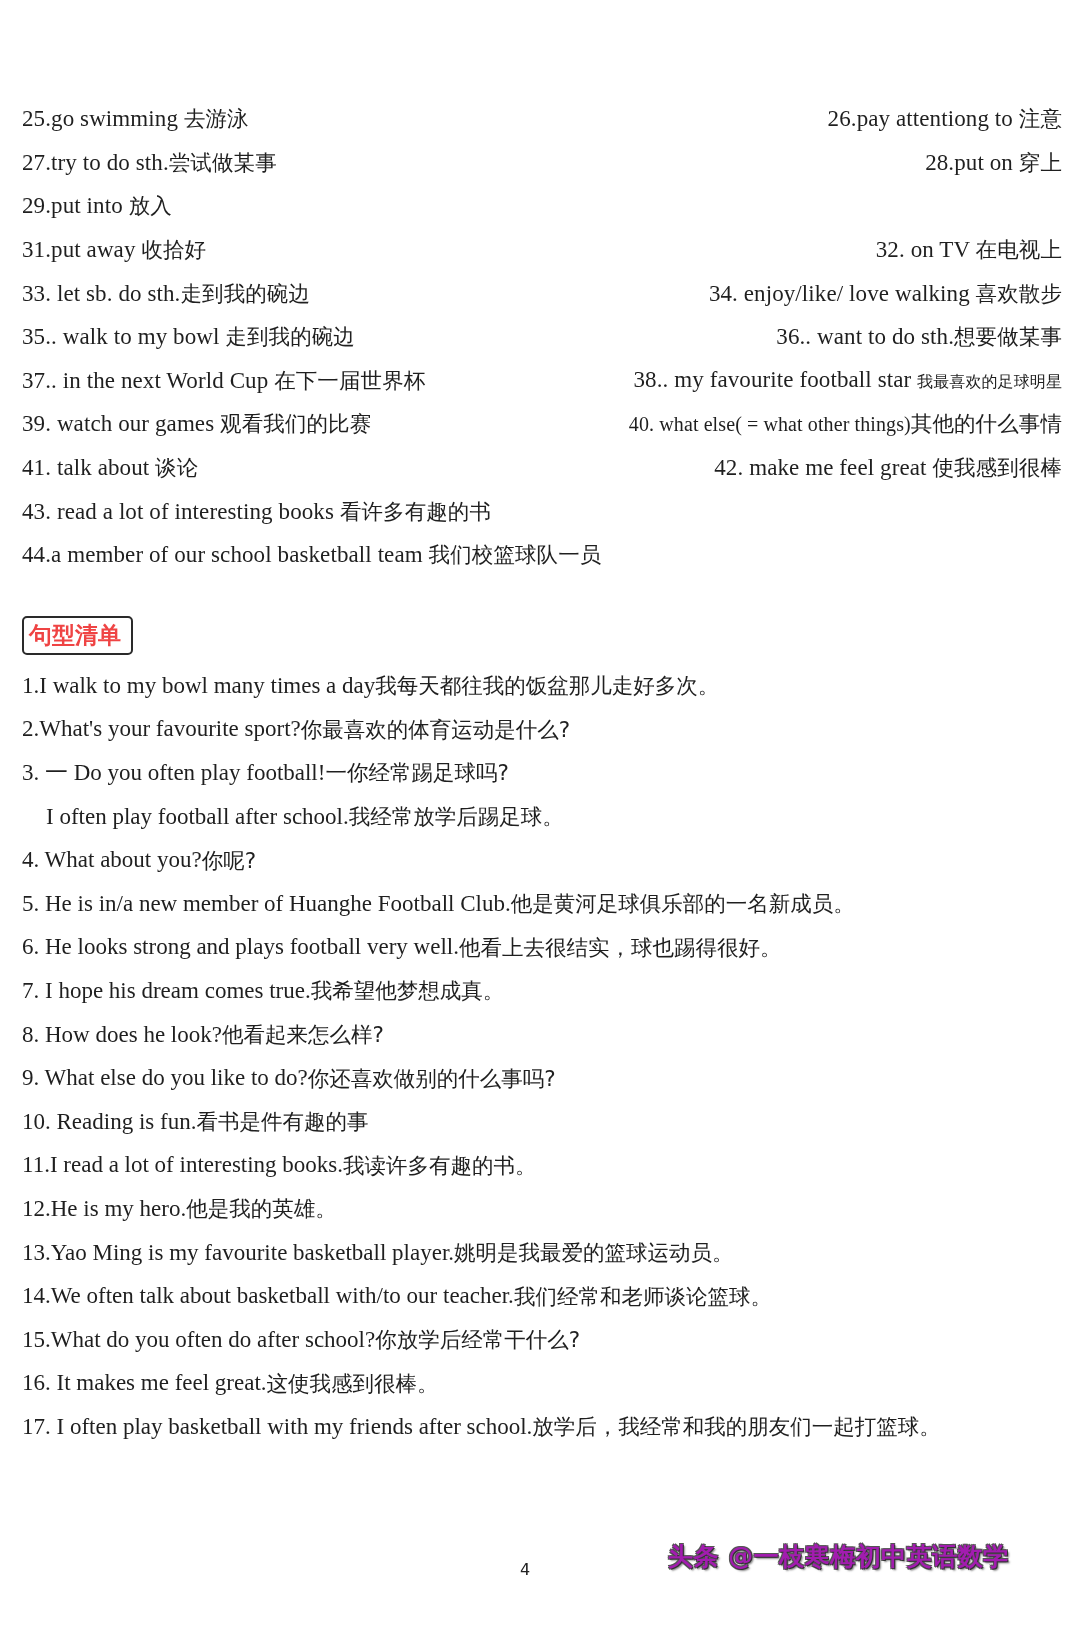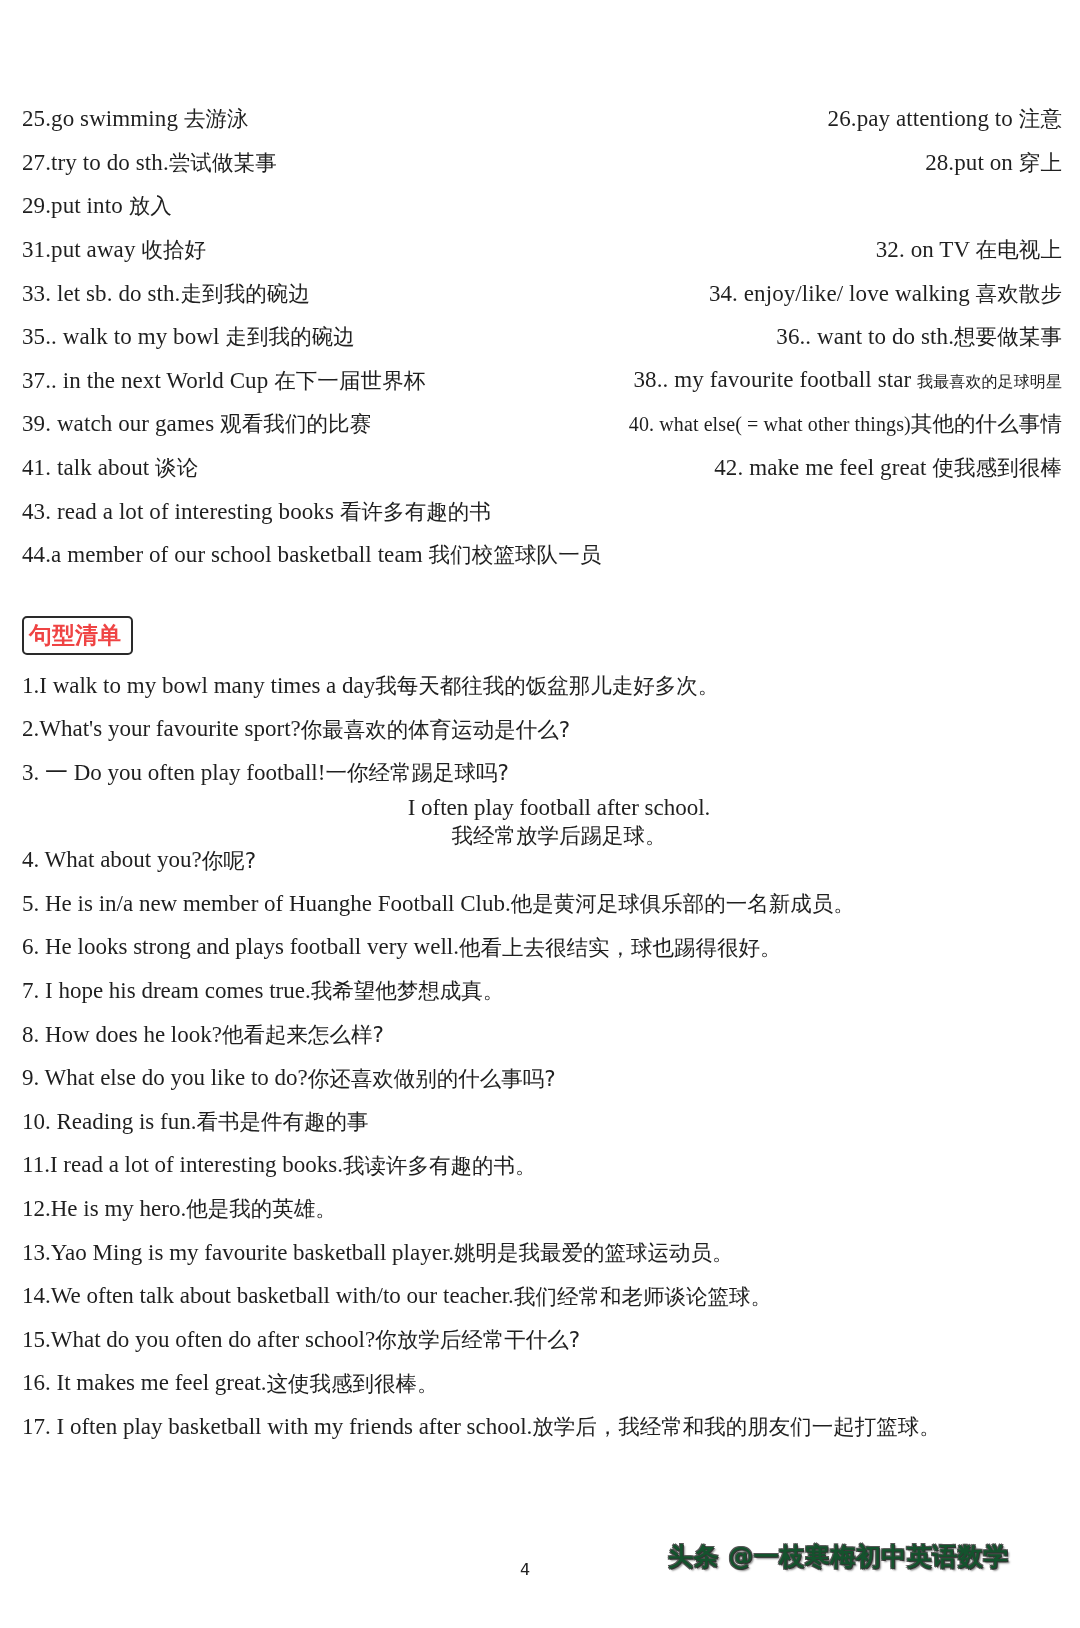--- a/index.html
+++ b/index.html
@@ -30,30 +30,30 @@
       font-weight: bold; font-size: 23px; color: #ef4444;
       line-height: 30px;
     }
     .sentences {
       position: absolute; left: 22px; top: 664px; width: 1050px;
     }
     .sentence-row {
       height: 43.6px; display: flex; align-items: center;
       font-size: 23px; white-space: nowrap;
     }
-    .sentence-row.indent { padding-left: 24px; flex-direction: column; }
+    .sentence-row.indent { padding-left: 24px; }
     .page-number {
       position: absolute; left: 520px; top: 1560px;
       font-family: "DejaVu Sans", "Liberation Sans", sans-serif;
       font-size: 16px; color: #222;
     }
     .watermark {
       position: absolute; left: 668px; top: 1540px;
       font-family: "DejaVu Sans", "Liberation Sans", sans-serif;
-      font-size: 25px; color: #14532d; font-weight: bold;
+      font-size: 25px; color: #a21caf; font-weight: bold;
       text-shadow: 1px 1px 0 #333, -1px -1px 0 #555, 1px -1px 0 #555, -1px 1px 0 #555, 2px 2px 2px rgba(0,0,0,0.5);
       letter-spacing: 0.5px;
     }
   </style>
 </head>
 <body>
 
 <div class="phrases">
   <div class="phrase-row">
     <div class="phrase-cell left"><span>25.go swimming </span><span class="cn">去游泳</span></div>

